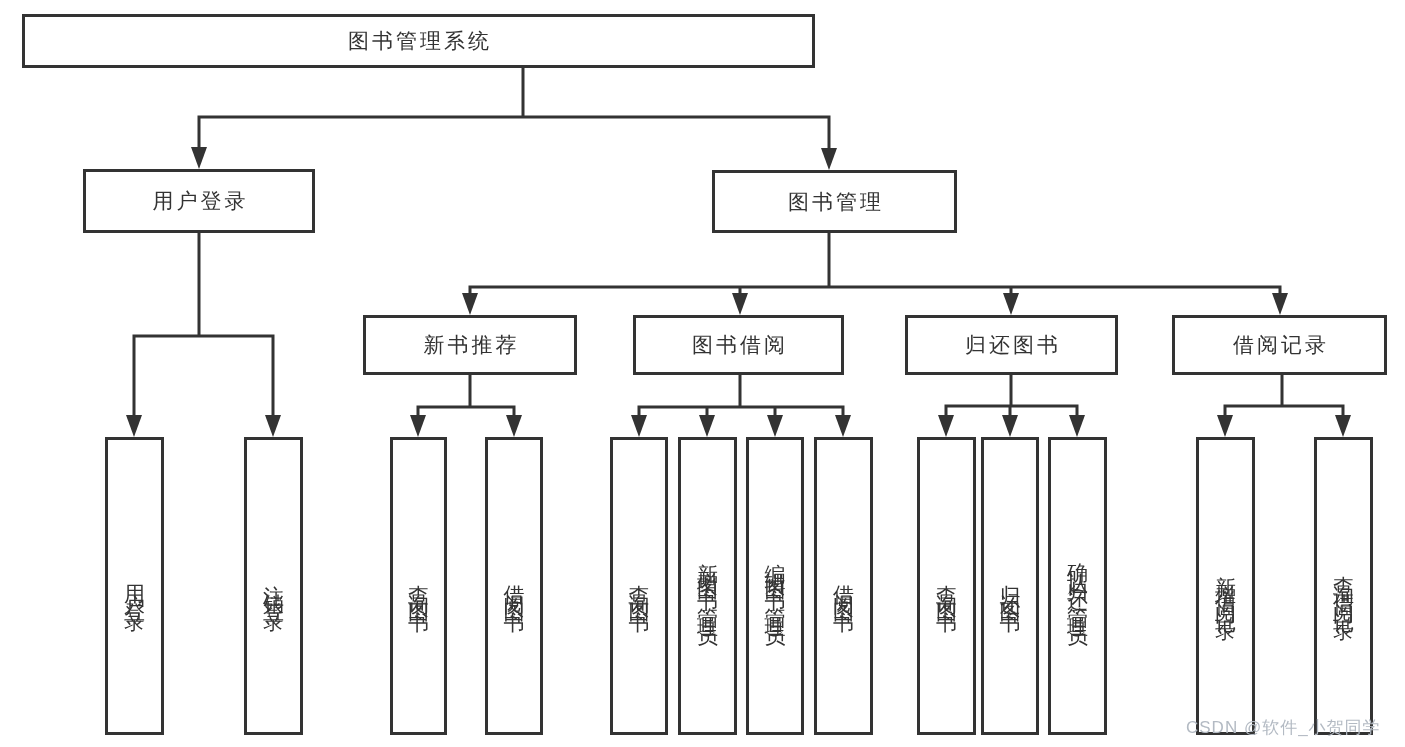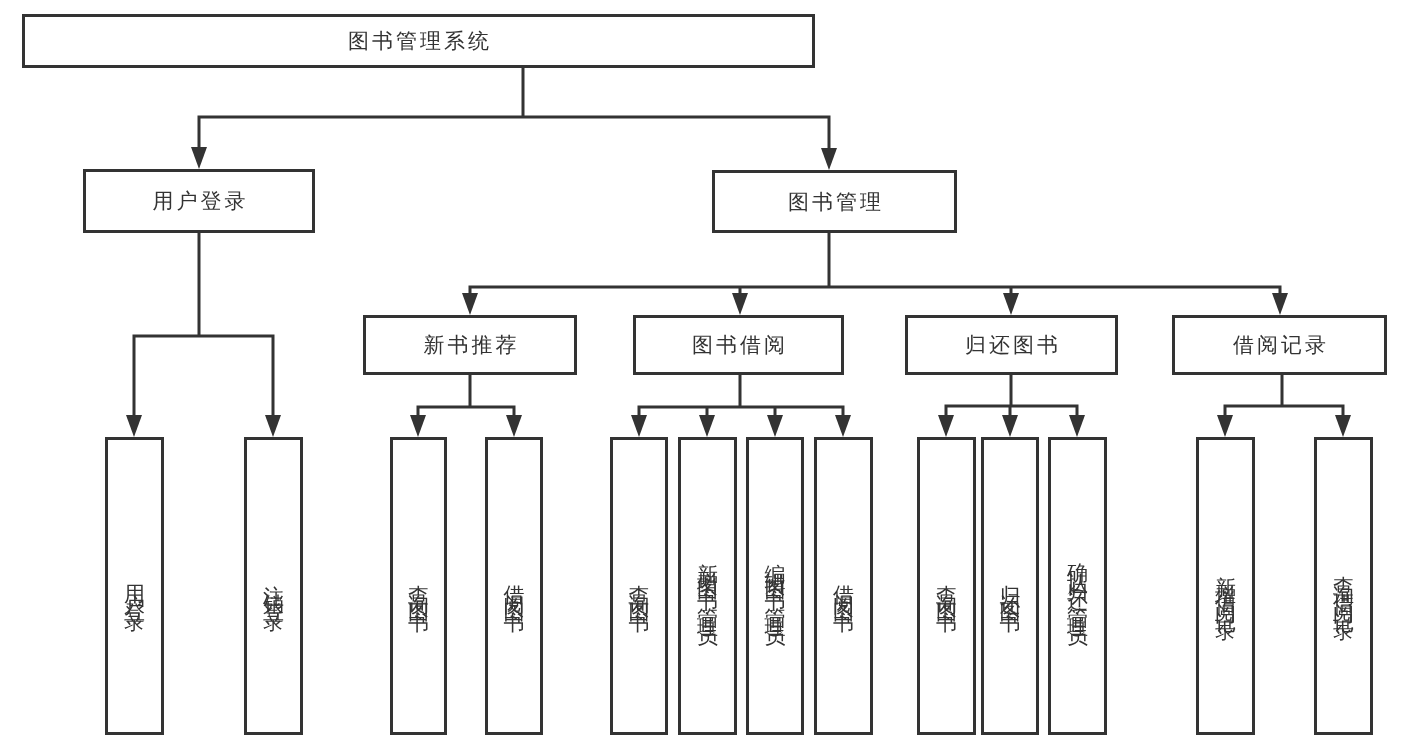--- a/index.html
+++ b/index.html
@@ -99,13 +99,14 @@
   <div class="node v" style="left:746px;top:437px;width:58px;height:298px">编辑图书（管理员）</div>
   <div class="node v" style="left:814px;top:437px;width:59px;height:298px">借阅图书</div>
 
   <div class="node v" style="left:917px;top:437px;width:59px;height:298px">查询图书</div>
   <div class="node v" style="left:981px;top:437px;width:58px;height:298px">归还图书</div>
   <div class="node v" style="left:1048px;top:437px;width:59px;height:298px">确认归还（管理员）</div>
 
   <div class="node v" style="left:1196px;top:437px;width:59px;height:298px">新增借阅记录</div>
   <div class="node v" style="left:1314px;top:437px;width:59px;height:298px">查询借阅记录</div>
 
+  <div class="watermark">CSDN @软件_小贺同学</div>
 </div>
 
 </body></html>

